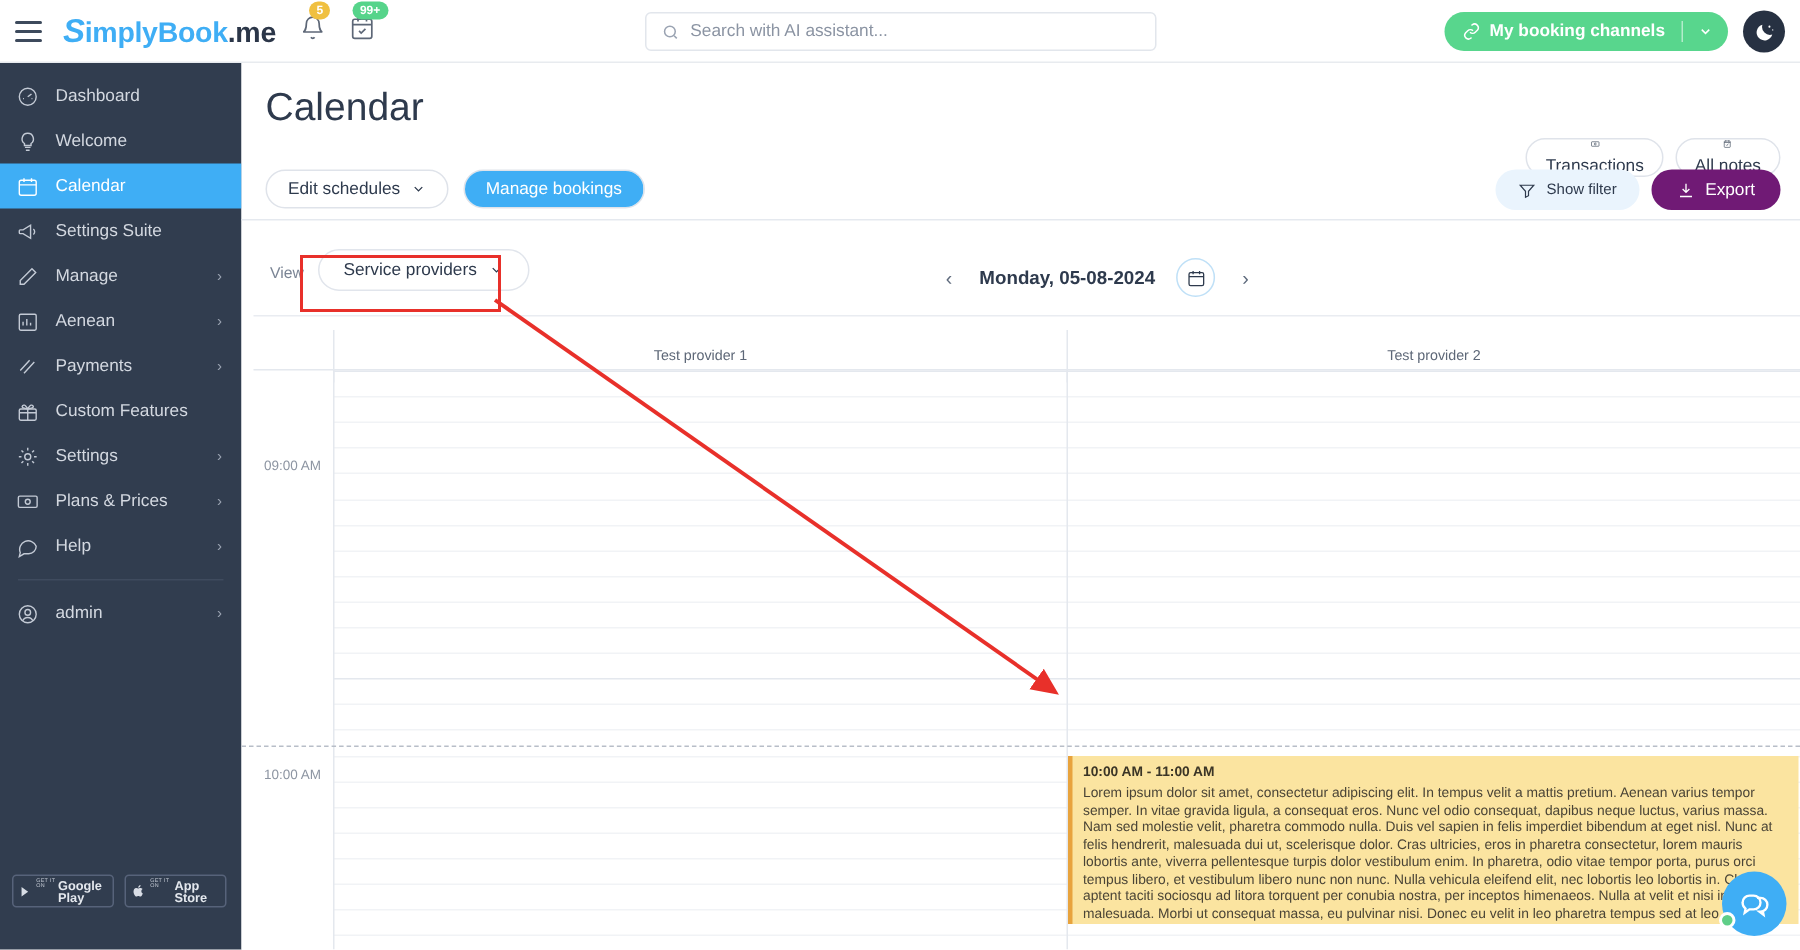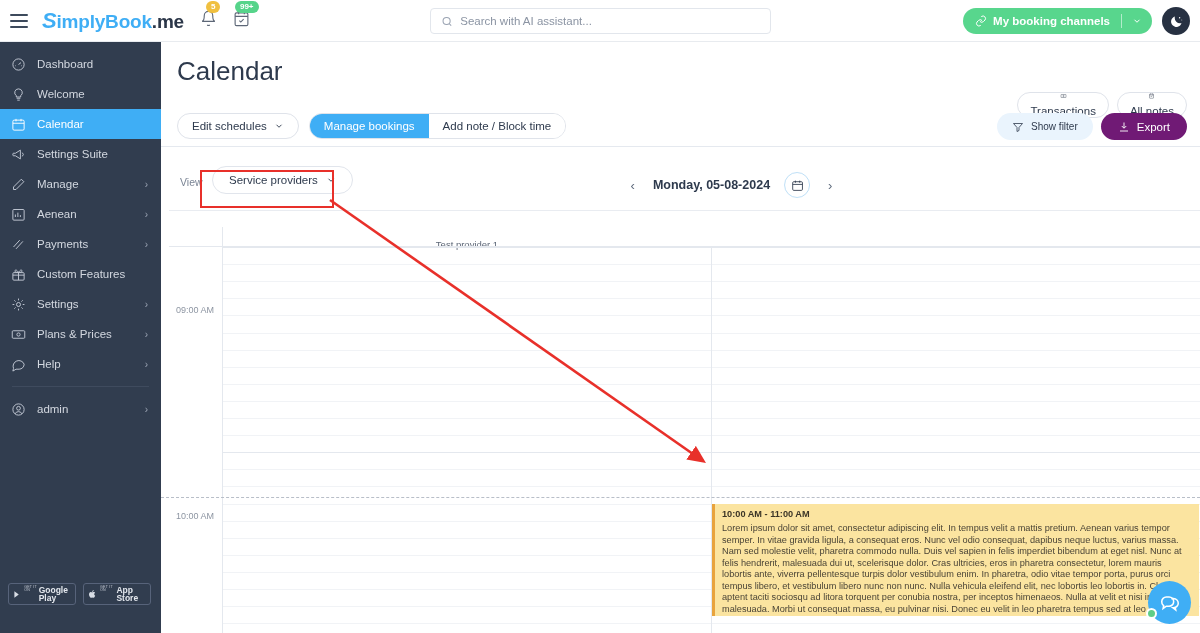--- a/index.html
+++ b/index.html
@@ -136,21 +136,21 @@
   .show-today {
     position: absolute; right: 11px; top: 22px; display: flex; align-items: center;
     gap: 6px; font-size: 11.5px; color: #4aa9ef; cursor: pointer;
   }
 
   
   .calwrap { position: absolute; left: 0; top: 168px; width: 1039px; height: 423px; overflow: hidden; }
   .cal-topline { position: absolute; left: 8px; top: 0; width: 1031px; height: 1px; background: #e9ecf1; }
   .colhead { position: absolute; top: 1px; height: 35px; left: 0; width: 1039px; }
   .colhead .ch {
-    position: absolute; top: 16px; height: 35px; display: flex; align-items: center;
+    position: absolute; top: 9px; height: 35px; display: flex; align-items: center;
     justify-content: center; font-size: 9.5px; color: #5d6777; border-left: 1px solid #e4e8ee;
   }
   .headline-b { position: absolute; left: 8px; top: 36px; width: 1031px; height: 1px; background: #e4e8ee; }
   .gutter { position: absolute; left: 0; top: 37px; width: 61px; height: 386px; }
   .timelbl { position: absolute; right: 8px; font-size: 9px; color: #8d95a2; }
   .gridarea { position: absolute; left: 61px; top: 37px; width: 978px; height: 386px; }
   .grow { position: absolute; left: 0; width: 978px; height: 1px; background: #f1f3f6; }
   .grow.hour { background: #e4e8ee; }
   .gcol { position: absolute; top: 0; width: 1px; height: 386px; background: #e4e8ee; }
   .nowline { position: absolute; left: 0; width: 1039px; height: 0; border-top: 1px dashed #b8bec8; }
@@ -402,21 +402,20 @@
 
   <div class="tabs">
     <div class="tab-sched">
       <span>Edit schedules</span>
       <svg width="10" height="10" viewBox="0 0 24 24" fill="none" stroke="#2e3a4d" stroke-width="2.2">
           <path d="M6 9l6 6 6-6"></path>
         </svg>
     </div>
     <div class="seg">
       <div class="seg-item active">Manage bookings</div>
-      <div class="seg-item">Add note / Block time</div>
     </div>
   </div>
 
   <div class="filter-btns">
     <div class="btn-filter">
       <svg width="12" height="12" viewBox="0 0 24 24" fill="none" stroke="#2e3a4d" stroke-width="1.6">
           <path d="M3 5h18l-7 8v6l-4 2v-8z"></path>
         </svg>
       <span>Show filter</span>
     </div>
@@ -457,20 +456,21 @@
           <path d="M3 10h18M8 3v4M16 3v4"></path>
         </svg>
       <span>Show Today</span>
     </div>
   </div>
 
   <div class="calwrap">
     <div class="cal-topline"></div>
     <div class="colhead" id="colhead">
         <div class="ch" style="left: 61px; width: 489px;">Test provider 1</div>
+        <div class="ch" style="left: 550px; width: 489px;">Test provider 2</div>
       </div>
     <div class="headline-b"></div>
     <div class="gutter" id="gutter">
         <div class="timelbl" style="top: 58px;">09:00 AM</div>
         <div class="timelbl" style="top: 264px;">10:00 AM</div>
       </div>
     <div class="gridarea" id="gridarea">
         <div class="grow hour" style="top: 0px;"></div>
         <div class="grow" style="top: 17.1px;"></div>
         <div class="grow" style="top: 34.2px;"></div>

